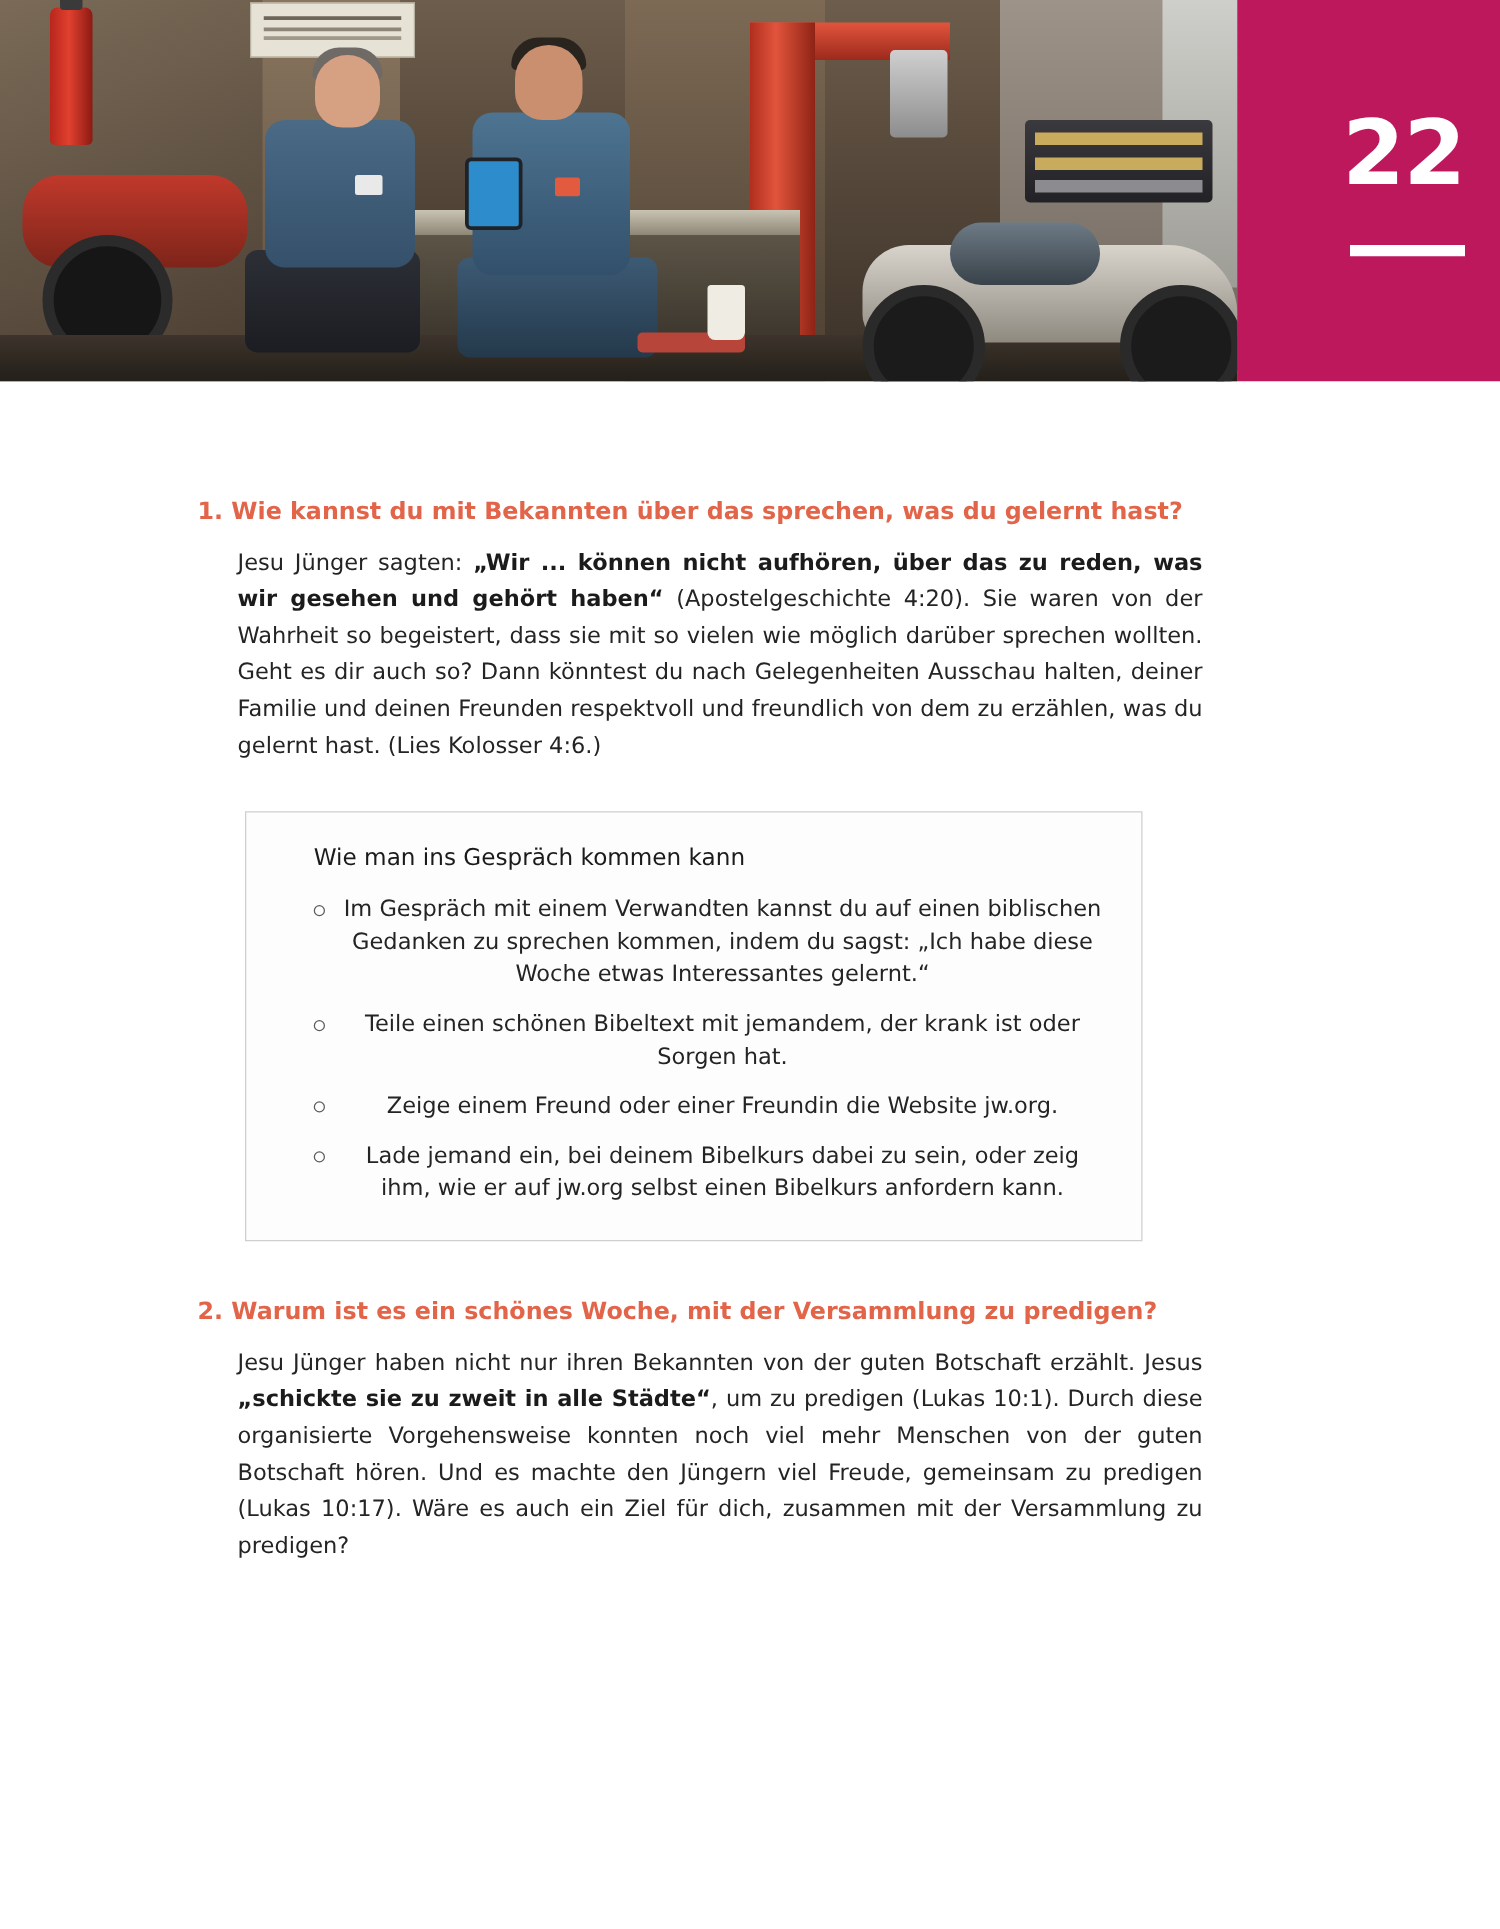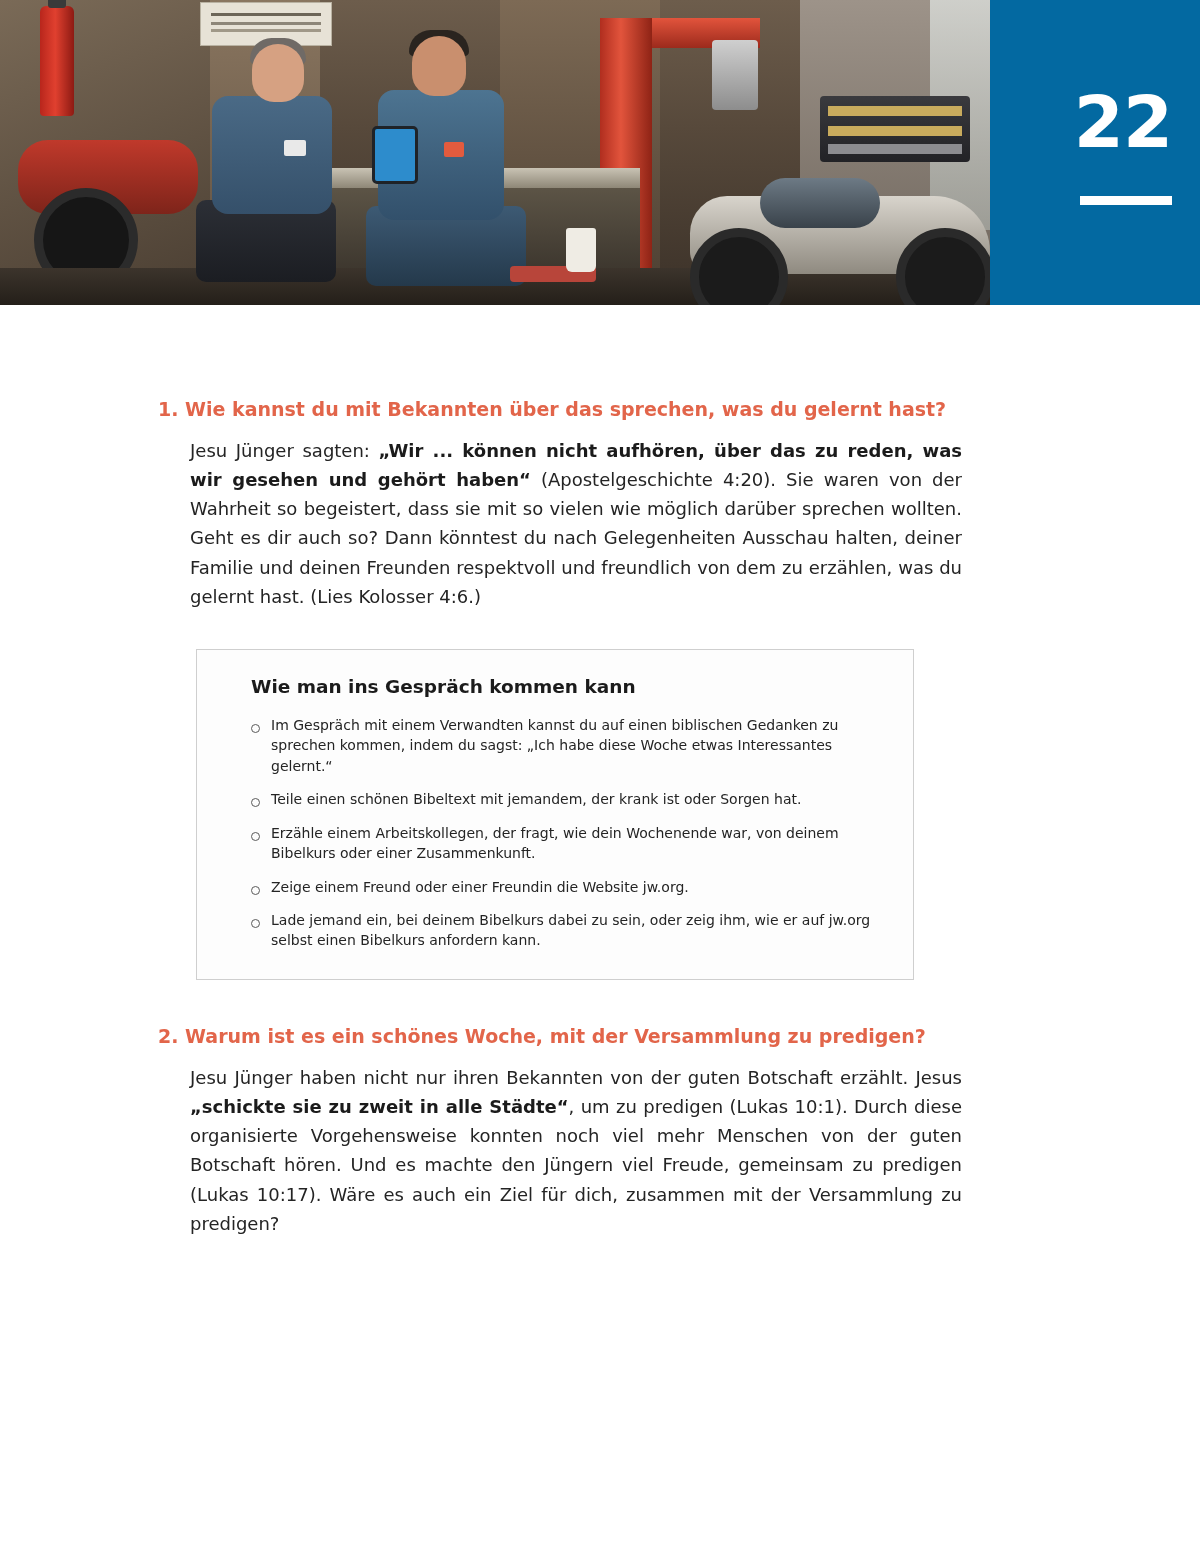--- a/index.html
+++ b/index.html
@@ -26,21 +26,21 @@
   .hero-photo {
     position: relative;
     width: 990px;
     height: 305px;
     overflow: hidden;
     background: #2b2420;
   }
   .hero-number-block {
     width: 210px;
     height: 305px;
-    background: #0369a1;
+    background: #be185d;
     position: relative;
   }
   .hero-number {
     position: absolute;
     left: 0;
     right: 28px;
     top: 86px;
     text-align: right;
     font-size: 72px;
     font-weight: bold;
@@ -200,36 +200,37 @@
   .box {
     margin: 38px 0 0 196px;
     width: 718px;
     border: 1px solid #cfcfcf;
     background: #fdfdfd;
     padding: 26px 28px 28px 28px;
     box-sizing: border-box;
   }
   .box-title {
     font-size: 18.5px;
-    font-weight: bold;
+    font-weight: normal;
     color: #1b1b1b;
     margin: 0 0 18px 26px;
   }
   .box ul {
     list-style: none;
     margin: 0;
     padding: 0;
   }
   .box li {
     position: relative;
     padding-left: 46px;
     margin-bottom: 13px;
-    font-size: 14px;
+    font-size: 18px;
     line-height: 1.46;
     color: #242424;
+    text-align: center;
   }
   .box li:last-child { margin-bottom: 0; }
   .box li:before {
     content: "";
     position: absolute;
     left: 26px;
     top: 9px;
     width: 7px;
     height: 7px;
     border: 1.5px solid #5a5a5a;
@@ -294,21 +295,20 @@
   </div>
   <p class="para">
     <span>Jesu Jünger sagten: </span><b>„Wir ... können nicht aufhören, über das zu reden, was wir gesehen und gehört haben“</b><span> (Apostelgeschichte 4:20). Sie waren von der Wahrheit so begeistert, dass sie mit so vielen wie möglich darüber sprechen wollten. Geht es dir auch so? Dann könntest du nach Gelegenheiten Ausschau halten, deiner Familie und deinen Freunden respektvoll und freundlich von dem zu erzählen, was du gelernt hast. (Lies Kolosser 4:6.)</span>
   </p>
 
   <div class="box">
     <div class="box-title">Wie man ins Gespräch kommen kann</div>
     <ul>
       <li>Im Gespräch mit einem Verwandten kannst du auf einen biblischen Gedanken zu sprechen kommen, indem du sagst: „Ich habe diese Woche etwas Interessantes gelernt.“</li>
       <li>Teile einen schönen Bibeltext mit jemandem, der krank ist oder Sorgen hat.</li>
-      <li>Erzähle einem Arbeitskollegen, der fragt, wie dein Wochenende war, von deinem Bibelkurs oder einer Zusammenkunft.</li>
       <li>Zeige einem Freund oder einer Freundin die Website jw.org.</li>
       <li>Lade jemand ein, bei deinem Bibelkurs dabei zu sein, oder zeig ihm, wie er auf jw.org selbst einen Bibelkurs anfordern kann.</li>
     </ul>
   </div>
 
   <div class="qhead">
     <span class="num">2.</span>
     <span>Warum ist es ein schönes Woche, mit der Versammlung zu predigen?</span>
   </div>
   <p class="para">

